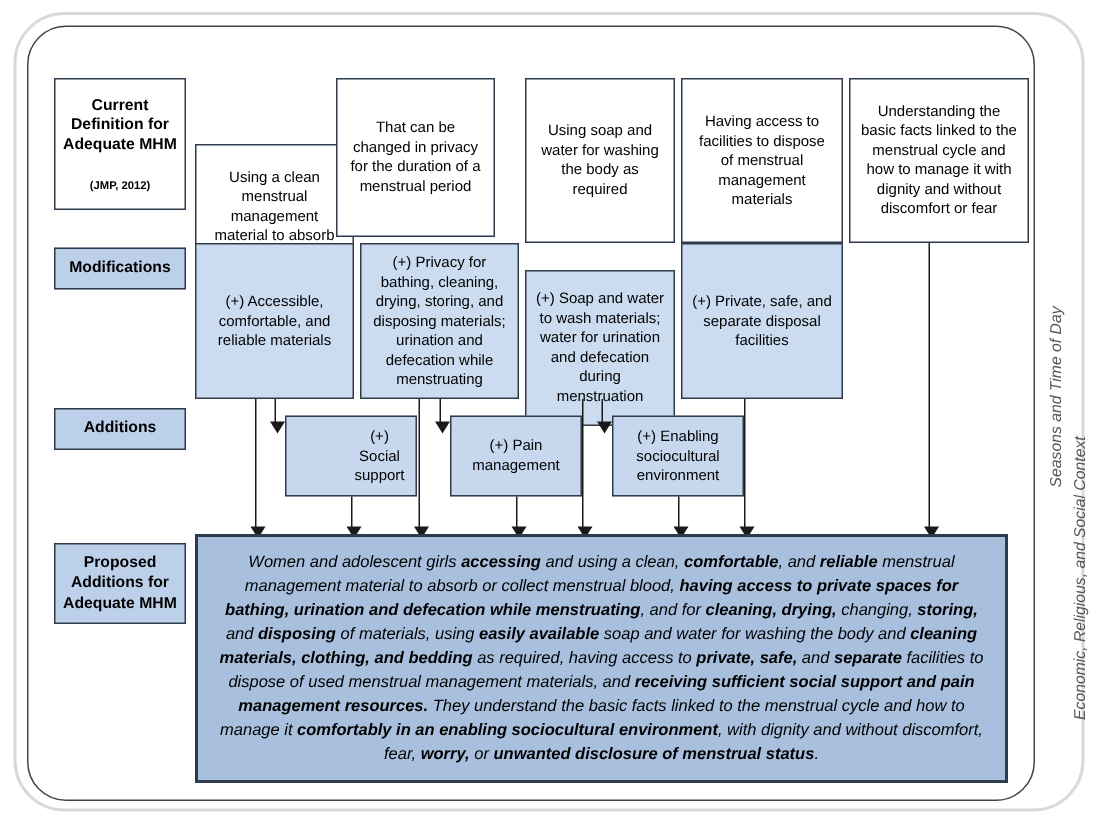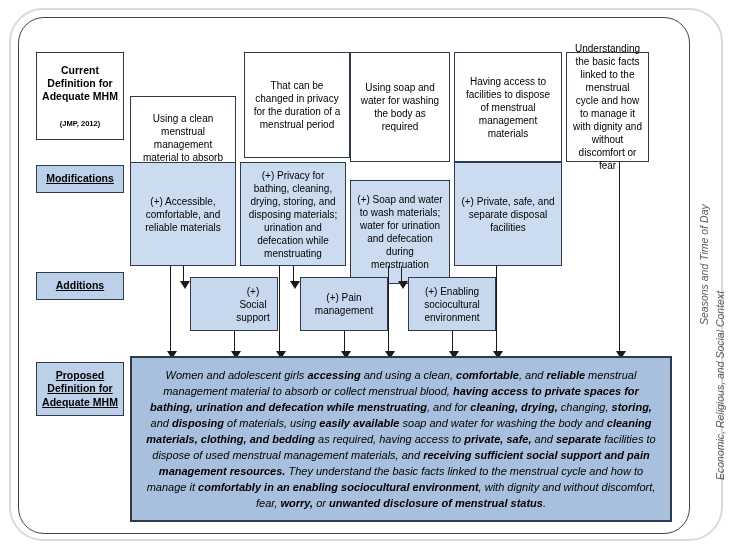--- a/index.html
+++ b/index.html
@@ -53,21 +53,21 @@
     align-items: center;
     justify-content: center;
     text-align: center;
     font-size: 10.5px;
     font-weight: bold;
     color: #000000;
     line-height: 1.25;
     padding: 3px 4px;
   }
   .row-label.white { background: #ffffff; }
-  .row-label.blue { background: #bdd0e9; text-decoration: underline; }
+  .row-label.blue { background: #bdd0e9; }
   .row-label .sub {
     font-size: 7.5px;
     font-weight: bold;
     margin-top: 3px;
   }
 
   
   .box {
     position: absolute;
     box-sizing: border-box;
@@ -144,36 +144,36 @@
 
   <div class="row-label blue" style="left:36px; top:165px; width:88px; height:28px;">
     <span>Modifications</span>
   </div>
 
   <div class="row-label blue" style="left:36px; top:272px; width:88px; height:28px;">
     <span>Additions</span>
   </div>
 
   <div class="row-label blue" style="left:36px; top:362px; width:88px; height:54px;">
-    <span>Proposed Definition for Adequate MHM</span>
+    <span>Proposed Additions for Adequate MHM</span>
   </div>
 
   <div class="box white" style="left:130px; top:48px; width:106px; height:110px;margin-top:48px;">
     <span>Using a clean menstrual management material to absorb and collect menstrual blood</span>
   </div>
-  <div class="box white" style="left:244px; top:52px; width:106px; height:106px;">
+  <div class="box white" style="left:224px; top:52px; width:106px; height:106px;">
     <span>That can be changed in privacy for the duration of a menstrual period</span>
   </div>
   <div class="box white" style="left:350px; top:52px; width:100px; height:110px;">
     <span>Using soap and water for washing the body as required</span>
   </div>
   <div class="box white" style="left:454px; top:52px; width:108px; height:110px;">
     <span>Having access to facilities to dispose of menstrual management materials</span>
   </div>
-  <div class="box white" style="left:566px; top:52px; width:83px; height:110px;">
+  <div class="box white" style="left:566px; top:52px; width:120px; height:110px;">
     <span>Understanding the basic facts linked to the menstrual cycle and how to manage it with dignity and without discomfort or fear</span>
   </div>
 
   <div class="box blue" style="left:130px; top:162px; width:106px; height:104px;">
     <span>(+) Accessible, comfortable, and reliable materials</span>
   </div>
   <div class="box blue" style="left:240px; top:162px; width:106px; height:104px;">
     <span>(+) Privacy for bathing, cleaning, drying, storing, and disposing materials; urination and defecation while menstruating</span>
   </div>
   <div class="box blue" style="left:350px; top:180px; width:100px; height:104px;">

